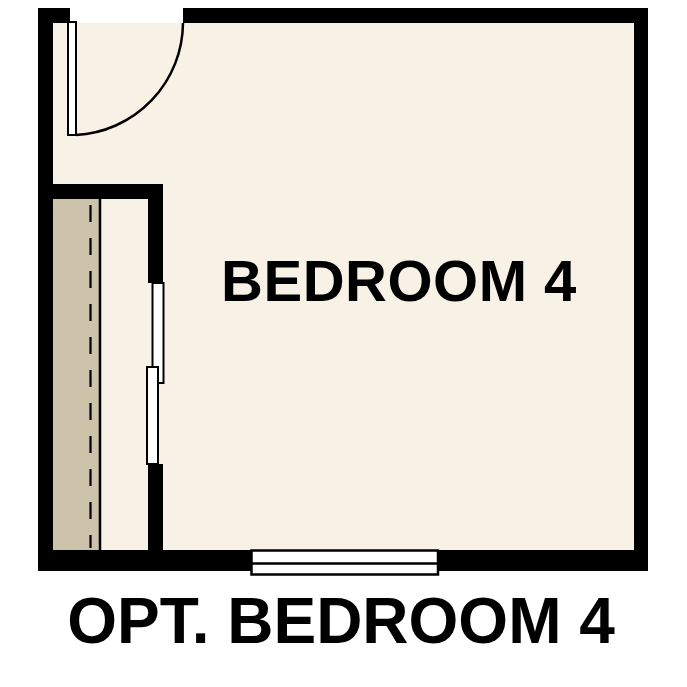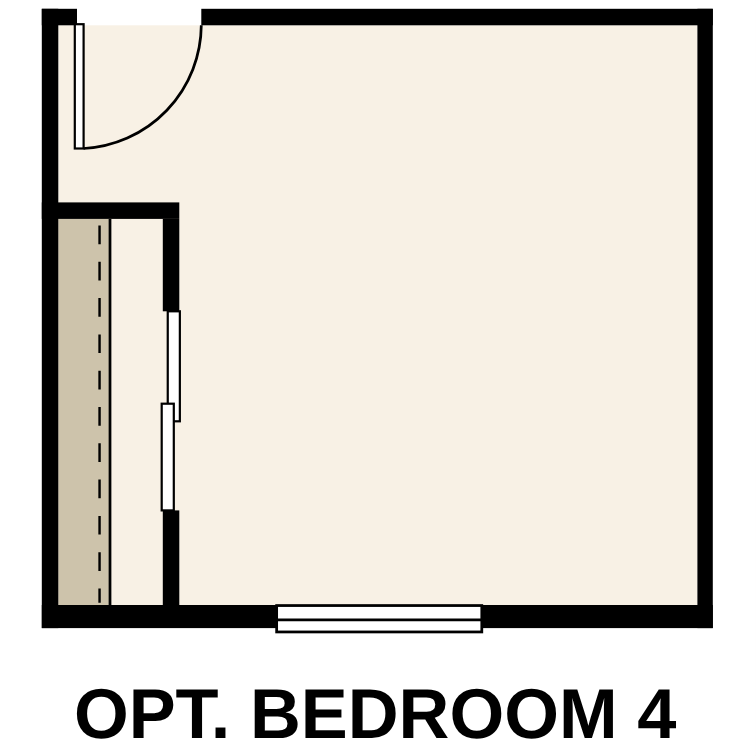--- a/index.html
+++ b/index.html
@@ -61,21 +61,20 @@
     position: absolute;
     left: 41px;
     top: 589px;
     width: 600px;
     text-align: center;
     font-size: 64px;
     font-weight: bold;
     line-height: 1;
     color: var(--label_text, #000);
     white-space: nowrap;
-    margin-top: 28px;
   }
 </style>
 </head>
 <body>
 
 <div class="stage">
 
   <svg class="plan" width="687" height="687" viewBox="0 0 687 687">
 
     <rect class="floor" x="53" y="23" width="581" height="527"></rect>
@@ -98,16 +97,17 @@
     <rect class="door-panel" x="152.5" y="283" width="11" height="100"></rect>
     <rect class="door-panel" x="147" y="367" width="11" height="97"></rect>
 
     <rect class="door-panel" x="68" y="22" width="8" height="113"></rect>
     <path class="swing" d="M 183 23 A 113 113 0 0 1 76 135"></path>
 
     <rect class="window-frame" x="251.5" y="550.5" width="186.5" height="24"></rect>
     <line class="window-divider" x1="251.5" y1="563.5" x2="438" y2="563.5"></line>
   </svg>
 
+  <div class="room-label">BEDROOM 4</div>
 
   <div class="plan-caption">OPT. BEDROOM 4</div>
 
 </div>
 
 </body></html>

